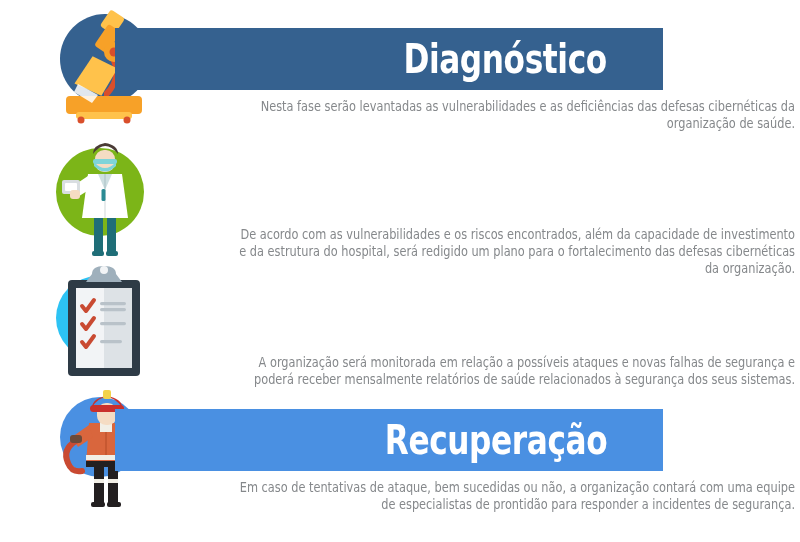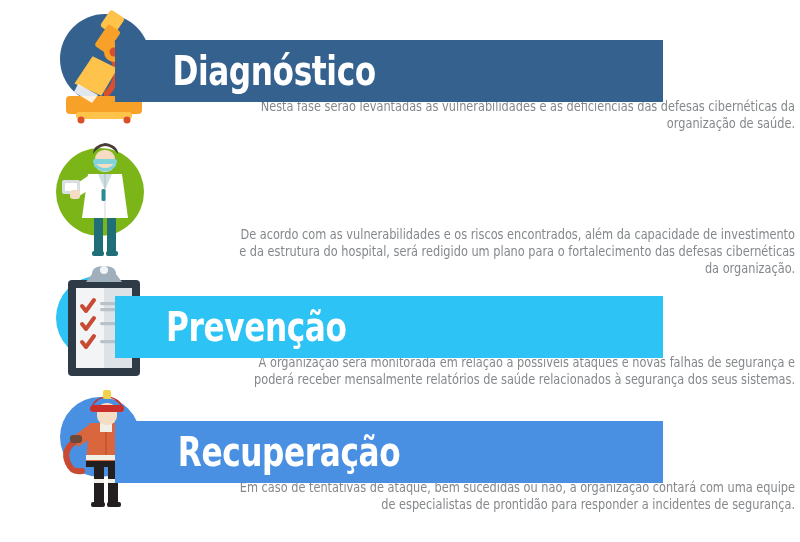--- a/index.html
+++ b/index.html
@@ -30,23 +30,24 @@
   .phase-2 { top: 128px; height: 133px; }
   .phase-3 { top: 256px; height: 133px; }
   .phase-4 { top: 381px; height: 140px; }
 
   
   .banner {
     position: absolute;
     left: 115px;
     width: 548px;
     height: 62px;
-    top: 40px;
+    top: 28px;
     display: flex;
     align-items: center;
+    justify-content: flex-end;
     box-sizing: border-box;
     padding-right: 56px;
   }
   .banner-title {
     color: #ffffff;
     font-family: "DejaVu Sans", sans-serif;
     font-size: 40px;
     font-weight: bold;
     line-height: 1;
     letter-spacing: -0.5px;
@@ -158,23 +159,20 @@
         <path d="M34 46 L38 51 L46 40" stroke="#C94A32" stroke-width="4" fill="none" stroke-linecap="round" stroke-linejoin="round"></path>
         <path d="M34 64 L38 69 L46 58" stroke="#C94A32" stroke-width="4" fill="none" stroke-linecap="round" stroke-linejoin="round"></path>
         <path d="M34 82 L38 87 L46 76" stroke="#C94A32" stroke-width="4" fill="none" stroke-linecap="round" stroke-linejoin="round"></path>
         <rect x="52" y="42" width="26" height="3.2" rx="1.6" fill="#B9C2C9"></rect>
         <rect x="52" y="48" width="26" height="3.2" rx="1.6" fill="#B9C2C9"></rect>
         <rect x="52" y="62" width="26" height="3.2" rx="1.6" fill="#B9C2C9"></rect>
         <rect x="52" y="80" width="22" height="3.2" rx="1.6" fill="#B9C2C9"></rect>
       </svg>
     </div>
 
-    <div class="banner" style="background:#2DC3F4">
-      <span class="banner-title">Prevenção</span>
-    </div>
 
     <div class="desc">A organização será monitorada em relação a possíveis ataques e novas falhas de segurança e poderá receber mensalmente relatórios de saúde relacionados à segurança dos seus sistemas.</div>
   </div>
 
   <div class="phase phase-4">
 
     <div class="icon-stage icon-back">
       <svg width="118" height="126" viewBox="0 0 118 126" xmlns="http://www.w3.org/2000/svg">
         <circle cx="52" cy="52" r="40" fill="#4A90E2"></circle>
         <rect x="46" y="76" width="10" height="44" fill="#231F20"></rect>

